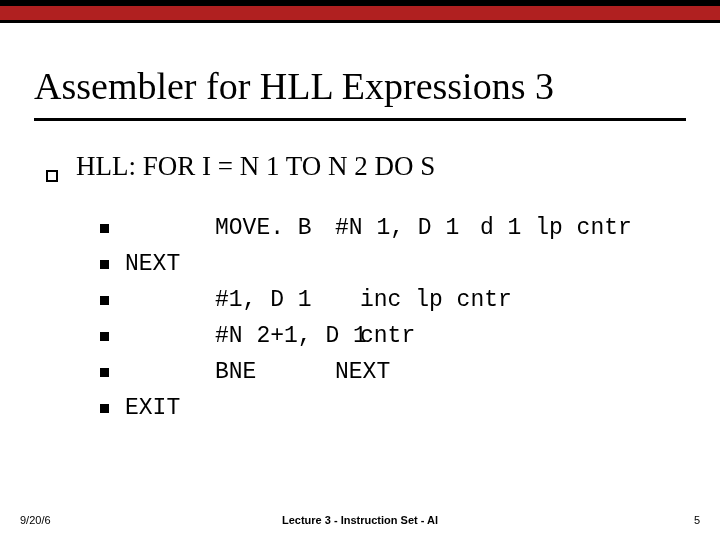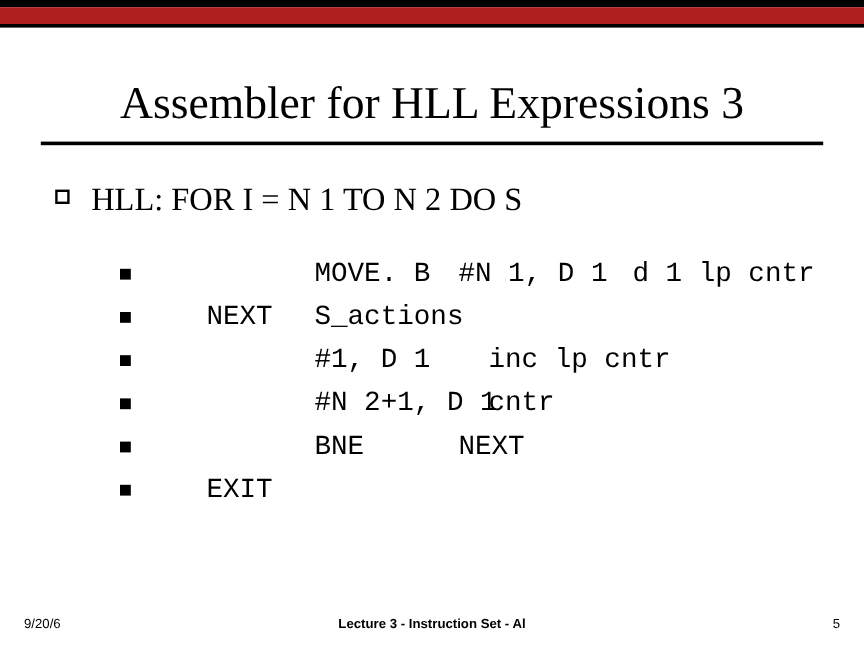--- a/index.html
+++ b/index.html
@@ -39,36 +39,35 @@
   .title-wrap {
     position: absolute;
     left: 34px;
     right: 34px;
     top: 66px;
   }
   .title {
     font-size: 38px;
     line-height: 1.1;
     font-weight: 400;
-    text-align: center;
   }
   .title-rule {
     margin-top: 10px;
     height: 3px;
     background: #000;
   }
   .body {
     position: absolute;
     left: 46px;
     right: 34px;
     top: 150px;
   }
   .l1 {
     display: flex;
-    align-items: flex-start;
+    align-items: flex-end;
     margin-bottom: 28px;
   }
   .sq-open {
     width: 12px;
     height: 12px;
     border: 2px solid #000;
     flex: 0 0 auto;
     margin-top: 8px;
     margin-right: 18px;
     box-sizing: border-box;
@@ -77,21 +76,20 @@
     font-size: 27px;
     line-height: 1.2;
   }
   .l2-block {
     margin-left: 54px;
   }
   .l2 {
     display: flex;
     align-items: center;
     height: 36px;
-    gap: 47px;
   }
   .sq-fill {
     width: 9px;
     height: 9px;
     background: #000;
     flex: 0 0 auto;
     margin-right: 16px;
   }
   .asm {
     display: flex;
@@ -154,21 +152,20 @@
           <span class="col-mnem">MOVE. B</span>
           <span class="col-ops">#N 1, D 1</span>
           <span class="col-cmt">d 1 lp cntr</span>
         </span>
       </div>
 
       <div class="l2">
         <span class="sq-fill"></span>
         <span class="asm">
           <span class="col-label">NEXT</span>
-          <span class="col-mnem">S_actions</span>
           <span class="col-ops"></span>
           <span class="col-cmt"></span>
         </span>
       </div>
 
       <div class="l2">
         <span class="sq-fill"></span>
         <span class="asm">
           <span class="col-label"></span>
           <span class="col-ops">#1, D 1</span>

